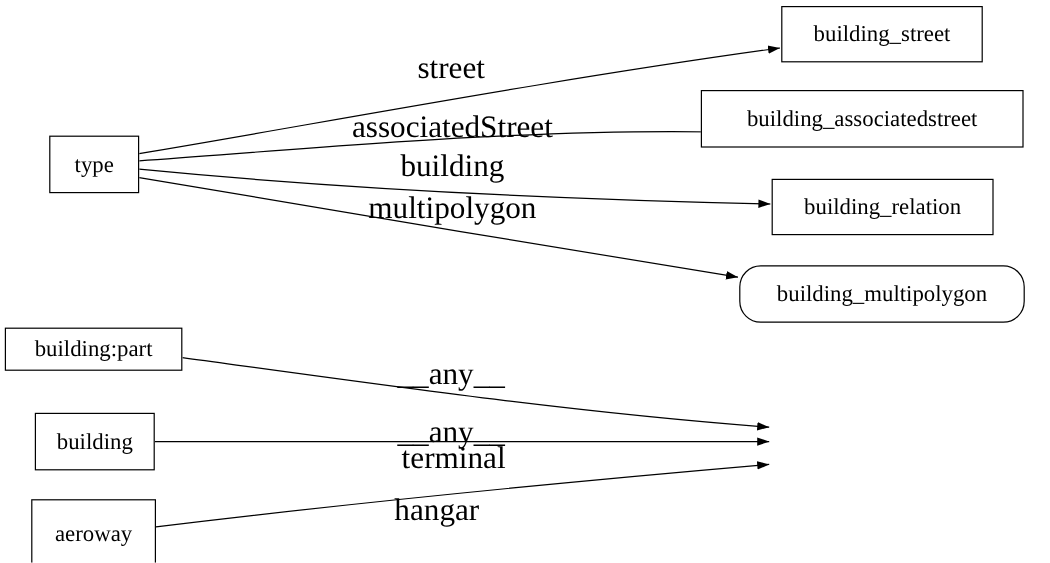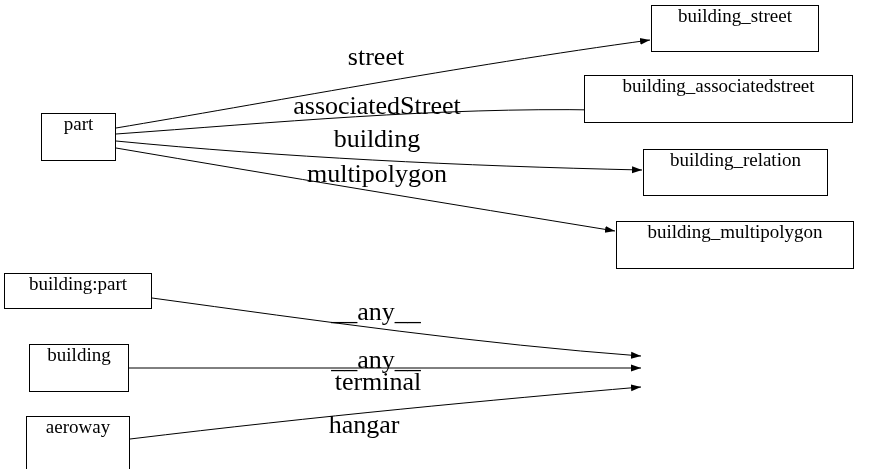--- a/index.html
+++ b/index.html
@@ -14,21 +14,21 @@
   }
   .edges { position: absolute; left: 0; top: 0; }
   .edges path.edge { stroke: #000000; stroke-width: 1; fill: none; }
   .edges marker path { fill: #000000; stroke: none; }
   .node {
     position: absolute;
     box-sizing: border-box;
     border: 1px solid #000000;
     background: #ffffff;
     display: flex;
-    align-items: flex-start;
+    align-items: center;
     justify-content: center;
     font-size: 19px;
     line-height: 1;
     white-space: nowrap;
   }
   .edge-label {
     position: absolute;
     transform: translate(-50%, -50%);
     font-size: 26px;
     line-height: 1;
@@ -49,32 +49,32 @@
     <path class="edge" d="M116,128 C260,104 460,66 650,40" marker-end="url(#arrow)"></path>
     <path class="edge" d="M116,134 C270,123 440,107 599,110" marker-end="url(#arrow)"></path>
     <path class="edge" d="M116,141 C280,157 460,166 642,170" marker-end="url(#arrow)"></path>
     <path class="edge" d="M116,148 C280,176 450,204 615,231" marker-end="url(#arrow)"></path>
     <path class="edge" d="M152,298 C320,321 480,344 641,356" marker-end="url(#arrow)"></path>
     <path class="edge" d="M129,368 L641,368" marker-end="url(#arrow)"></path>
     <path class="edge" d="M130,439 C320,416 490,400 641,387" marker-end="url(#arrow)"></path>
   </svg>
 
   <div class="node" style="left:41px; top:113px; width:75px; height:48px;">
-    <span>part</span>
+    <span>type</span>
   </div>
   <div class="node" style="left:651px; top:5px; width:168px; height:47px;">
     <span>building_street</span>
   </div>
   <div class="node" style="left:584px; top:75px; width:269px; height:48px;">
     <span>building_associatedstreet</span>
   </div>
   <div class="node" style="left:643px; top:149px; width:185px; height:47px;">
     <span>building_relation</span>
   </div>
-  <div class="node" style="left:616px; top:221px; width:238px; height:48px;">
+  <div class="node" style="left:616px; top:221px; width:238px; height:48px;border-radius:18px;">
     <span>building_multipolygon</span>
   </div>
   <div class="node" style="left:4px; top:273px; width:148px; height:36px;">
     <span>building:part</span>
   </div>
   <div class="node" style="left:29px; top:344px; width:100px; height:48px;">
     <span>building</span>
   </div>
   <div class="node" style="left:26px; top:416px; width:104px; height:58px;">
     <span>aeroway</span>

